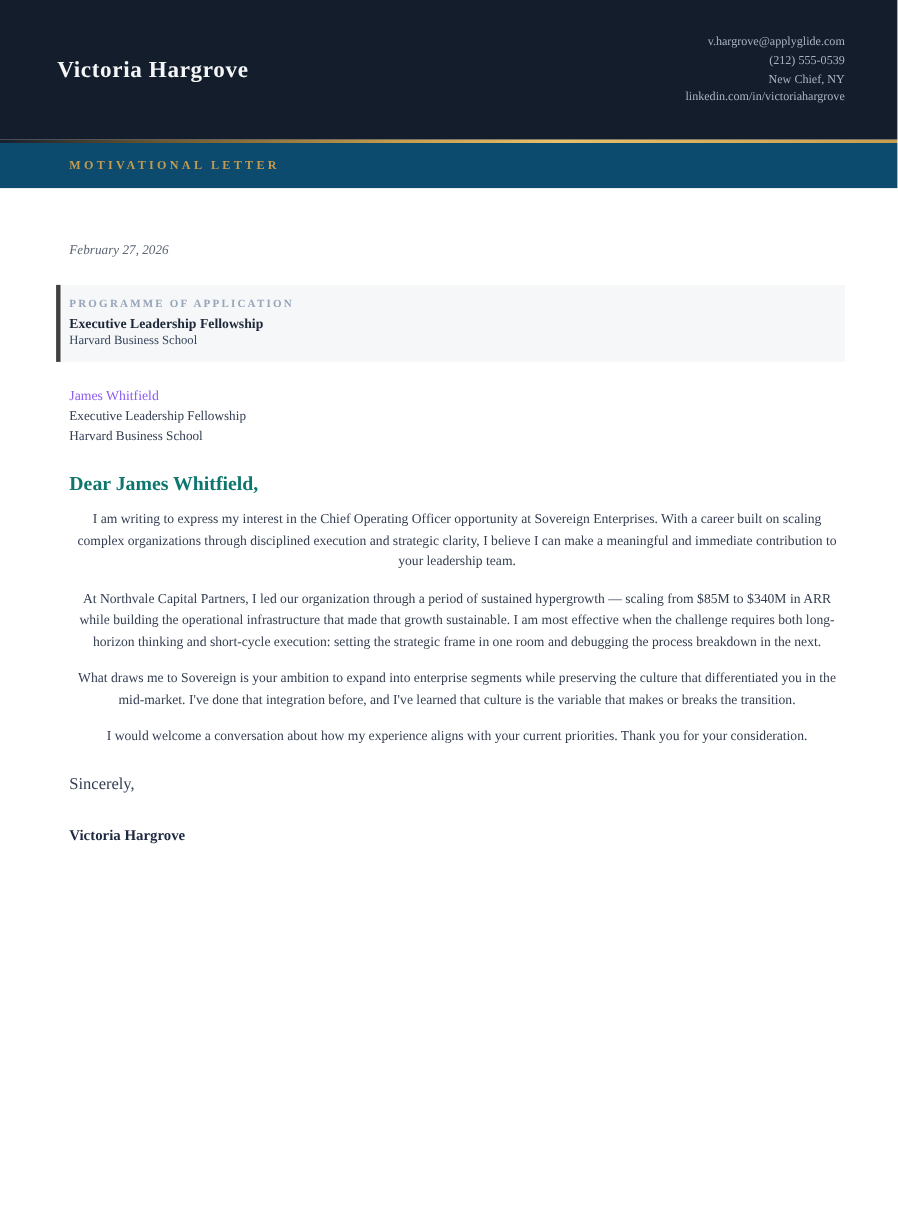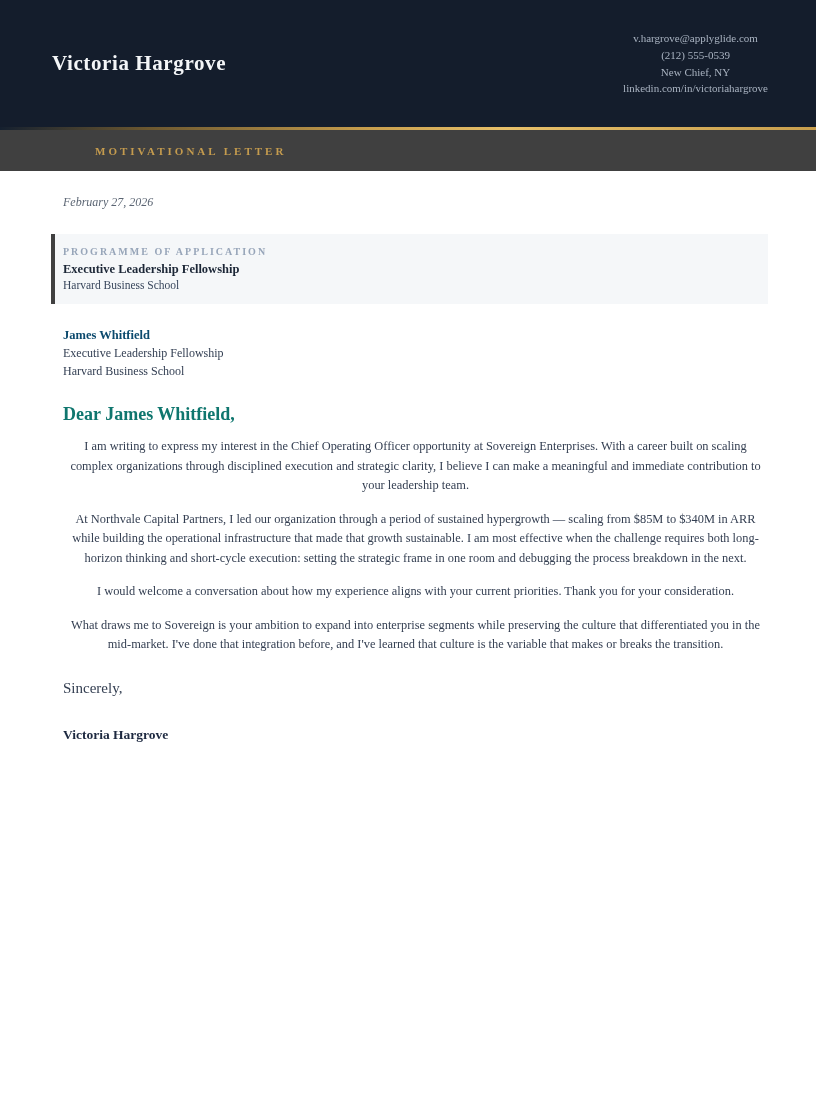--- a/index.html
+++ b/index.html
@@ -22,49 +22,49 @@
     align-items: center;
     padding: 0 48px 0 52px;
   }
   .header-name {
     color: #f4f6f8;
     font-size: 21px;
     font-weight: bold;
     letter-spacing: 0.6px;
   }
   .header-contact {
-    text-align: center;
+    text-align: right;
     color: #a9b3c1;
     font-size: 11px;
     line-height: 16.8px;
   }
 
   .gold-line {
     height: 3px;
     background: linear-gradient(90deg, #15202f 0%, #6b5730 18%, #c79e4d 45%, #e7c06a 62%, #c79e4d 100%);
   }
 
   
   .banner {
-    background: #404040;
-    padding: 11px 48px 12px 95px;
+    background: #0c4a6e;
+    padding: 11px 48px 12px 63px;
   }
   .banner-label {
     color: #c49b4e;
     font-size: 11px;
     font-weight: bold;
     letter-spacing: 3px;
   }
 
   
   .content {
     padding: 0 48px 0 63px;
   }
   .date {
-    margin-top: 24px;
+    margin-top: 49px;
     font-size: 12px;
     font-style: italic;
     color: #5b6573;
   }
 
   .programme-box {
     margin-top: 24px;
     margin-left: -12px;
     background: #f5f7f9;
     border-left: 4px solid #404040;
@@ -83,21 +83,21 @@
     color: #1c2737;
   }
   .programme-inst {
     margin-top: 2px;
     font-size: 11.5px;
     color: #38465c;
   }
 
   .recipient { margin-top: 22px; }
   .recipient div { line-height: 18px; font-size: 12px; color: #323e52; }
-  .recipient .recipient-name { font-weight: bold; color: #0c4a6e; font-size: 12.5px; }
+  .recipient .recipient-name { font-weight: normal; color: #8b5cf6; font-size: 12.5px; }
 
   .salutation {
     margin-top: 24px;
     font-size: 18px;
     font-weight: bold;
     color: #0f766e;
   }
 
   .para {
     margin: 12px 0 14px 0;
@@ -152,20 +152,20 @@
   <section class="recipient">
     <div class="recipient-name">James Whitfield</div>
     <div>Executive Leadership Fellowship</div>
     <div>Harvard Business School</div>
   </section>
 
   <div class="salutation">Dear James Whitfield,</div>
 
   <p class="para">I am writing to express my interest in the Chief Operating Officer opportunity at Sovereign Enterprises. With a career built on scaling complex organizations through disciplined execution and strategic clarity, I believe I can make a meaningful and immediate contribution to your leadership team.</p>
   <p class="para">At Northvale Capital Partners, I led our organization through a period of sustained hypergrowth — scaling from $85M to $340M in ARR while building the operational infrastructure that made that growth sustainable. I am most effective when the challenge requires both long-horizon thinking and short-cycle execution: setting the strategic frame in one room and debugging the process breakdown in the next.</p>
+  <p class="para">What draws me to Sovereign is your ambition to expand into enterprise segments while preserving the culture that differentiated you in the mid-market. I've done that integration before, and I've learned that culture is the variable that makes or breaks the transition.</p>
   <p class="para">I would welcome a conversation about how my experience aligns with your current priorities. Thank you for your consideration.</p>
-  <p class="para">What draws me to Sovereign is your ambition to expand into enterprise segments while preserving the culture that differentiated you in the mid-market. I've done that integration before, and I've learned that culture is the variable that makes or breaks the transition.</p>
 
   <div class="closing">Sincerely,</div>
 
   <div class="signature">Victoria Hargrove</div>
 
 </main>
 
 </body></html>

